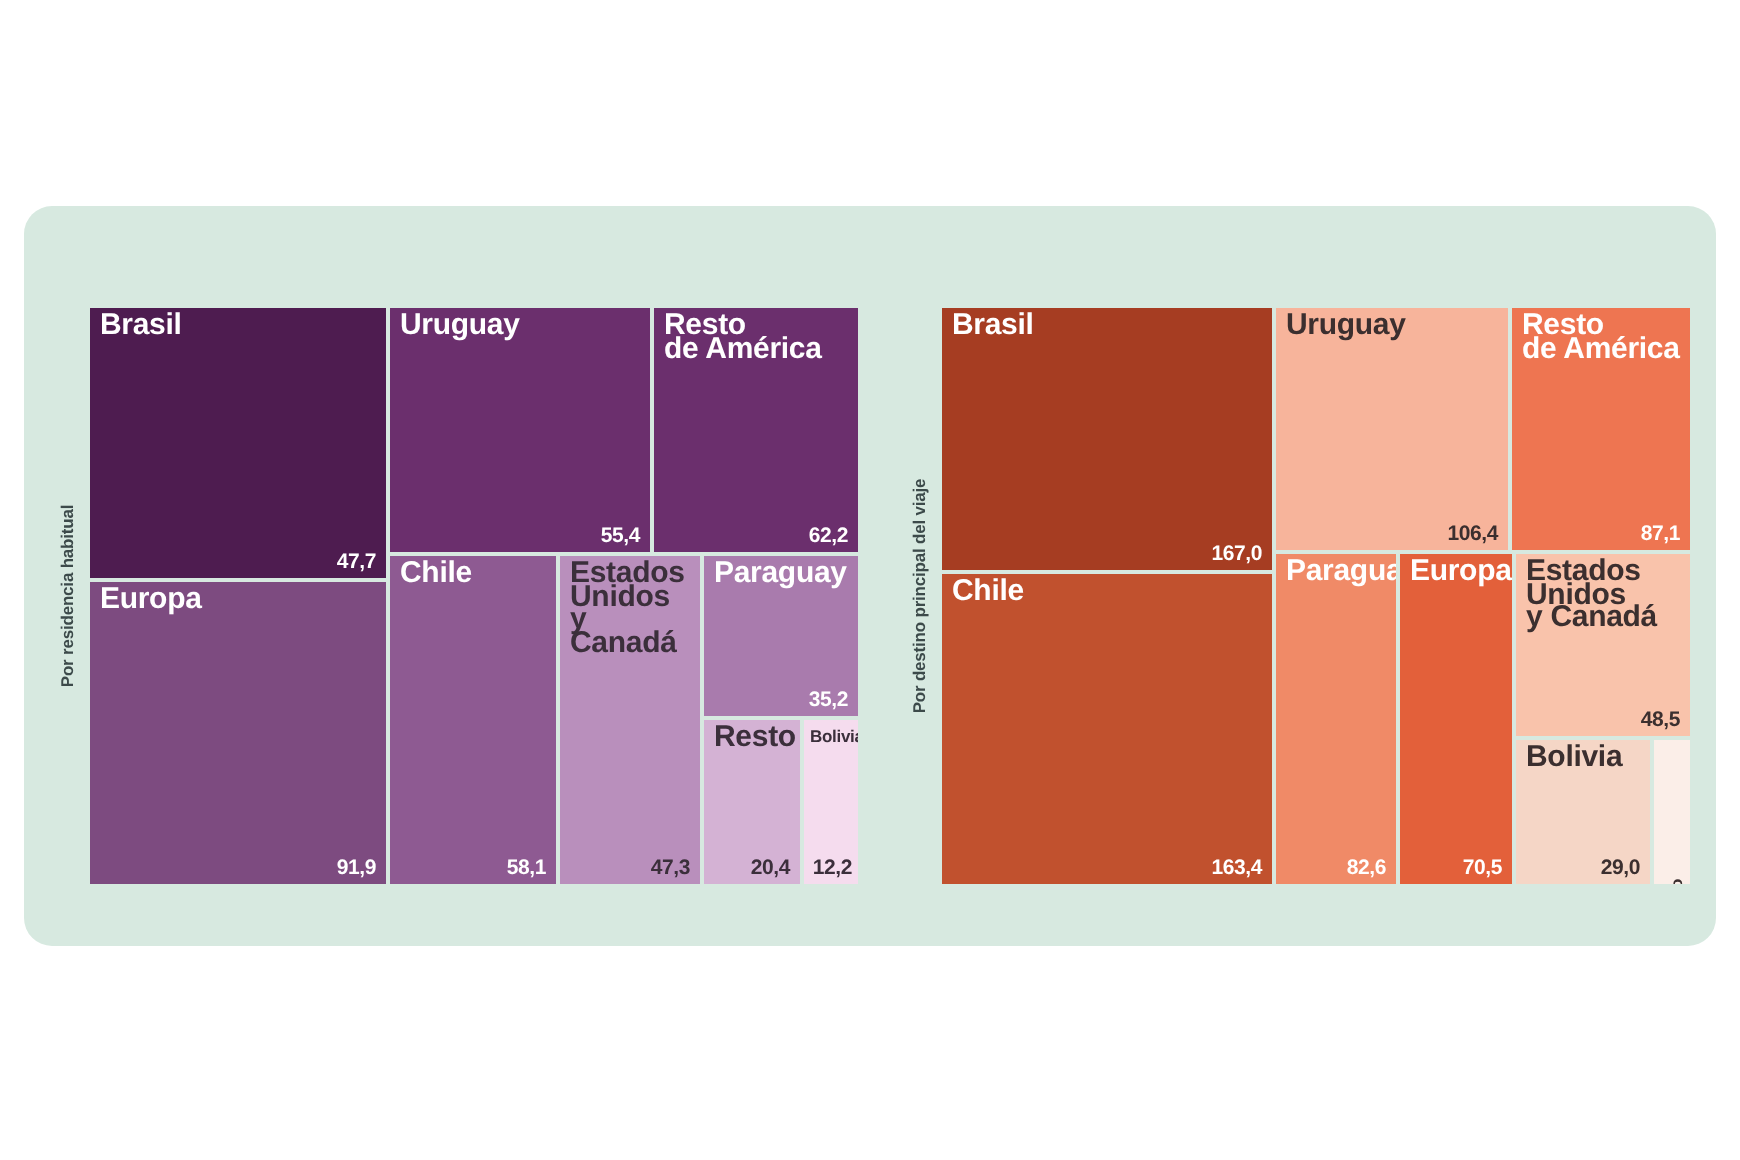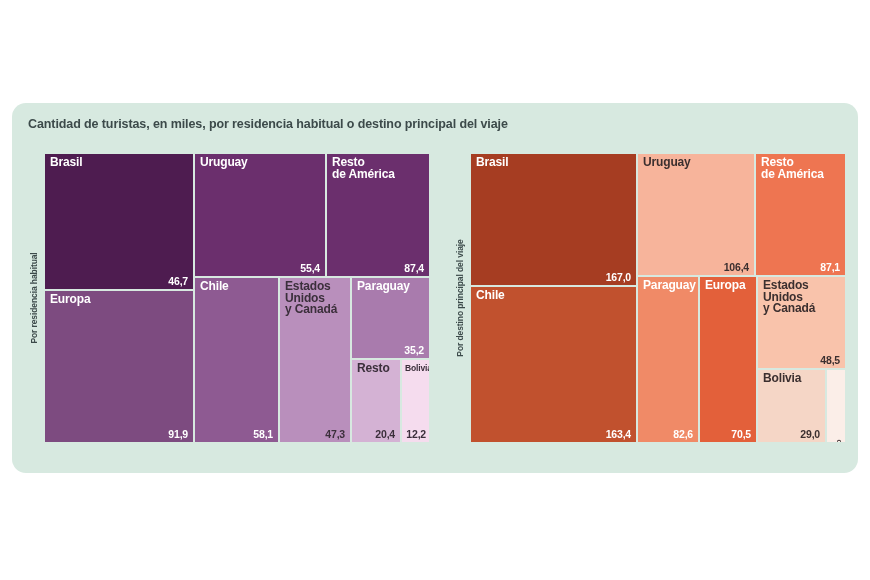--- a/index.html
+++ b/index.html
@@ -68,21 +68,21 @@
   .cell {
     position: absolute;
     box-sizing: border-box;
     border: 1.4px solid #d7e9e0;
     overflow: hidden;
   }
   .cell .cl {
     position: absolute;
     left: 5px;
     top: 3px;
-    font-size: 12px;
+    font-size: 15px;
     font-weight: bold;
     line-height: 11.5px;
     letter-spacing: -0.15px;
     white-space: pre-line;
   }
   .cell .cv {
     position: absolute;
     right: 5px;
     bottom: 2px;
     font-size: 10.5px;
@@ -105,47 +105,46 @@
     transform: rotate(-90deg);
     transform-origin: top right;
     font-size: 8.5px;
   }
 </style>
 </head>
 <body>
 
 <div id="figure">
 
-  <div id="chart-title">Cantidad de turistas, en miles, por residencia habitual o destino principal del viaje</div>
 
   <div class="panel" id="panel-left">
     <div class="axis-label">
       <span>Por residencia habitual</span>
     </div>
     <div class="treemap">
 
       <div class="cell" style="left:0px; top:0px; width:150px; height:137px; background:#4e1c50;">
         <div class="cl" style="color:#ffffff;">Brasil</div>
-        <div class="cv" style="color:#ffffff;">46,7</div>
+        <div class="cv" style="color:#ffffff;">47,7</div>
       </div>
 
       <div class="cell" style="left:0px; top:137px; width:150px; height:153px; background:#7d4b80;">
         <div class="cl" style="color:#ffffff;">Europa</div>
         <div class="cv" style="color:#ffffff;">91,9</div>
       </div>
 
       <div class="cell" style="left:150px; top:0px; width:132px; height:124px; background:#6b2f6d;">
         <div class="cl" style="color:#ffffff;">Uruguay</div>
         <div class="cv" style="color:#ffffff;">55,4</div>
       </div>
 
       <div class="cell" style="left:282px; top:0px; width:104px; height:124px; background:#6b2f6d;">
         <div class="cl" style="color:#ffffff;">Resto
 de América</div>
-        <div class="cv" style="color:#ffffff;">87,4</div>
+        <div class="cv" style="color:#ffffff;">62,2</div>
       </div>
 
       <div class="cell" style="left:150px; top:124px; width:85px; height:166px; background:#8e5a92;">
         <div class="cl" style="color:#ffffff;">Chile</div>
         <div class="cv" style="color:#ffffff;">58,1</div>
       </div>
 
       <div class="cell" style="left:235px; top:124px; width:72px; height:166px; background:#b98fbc;">
         <div class="cl" style="color:#3b2f3b;">Estados
 Unidos

